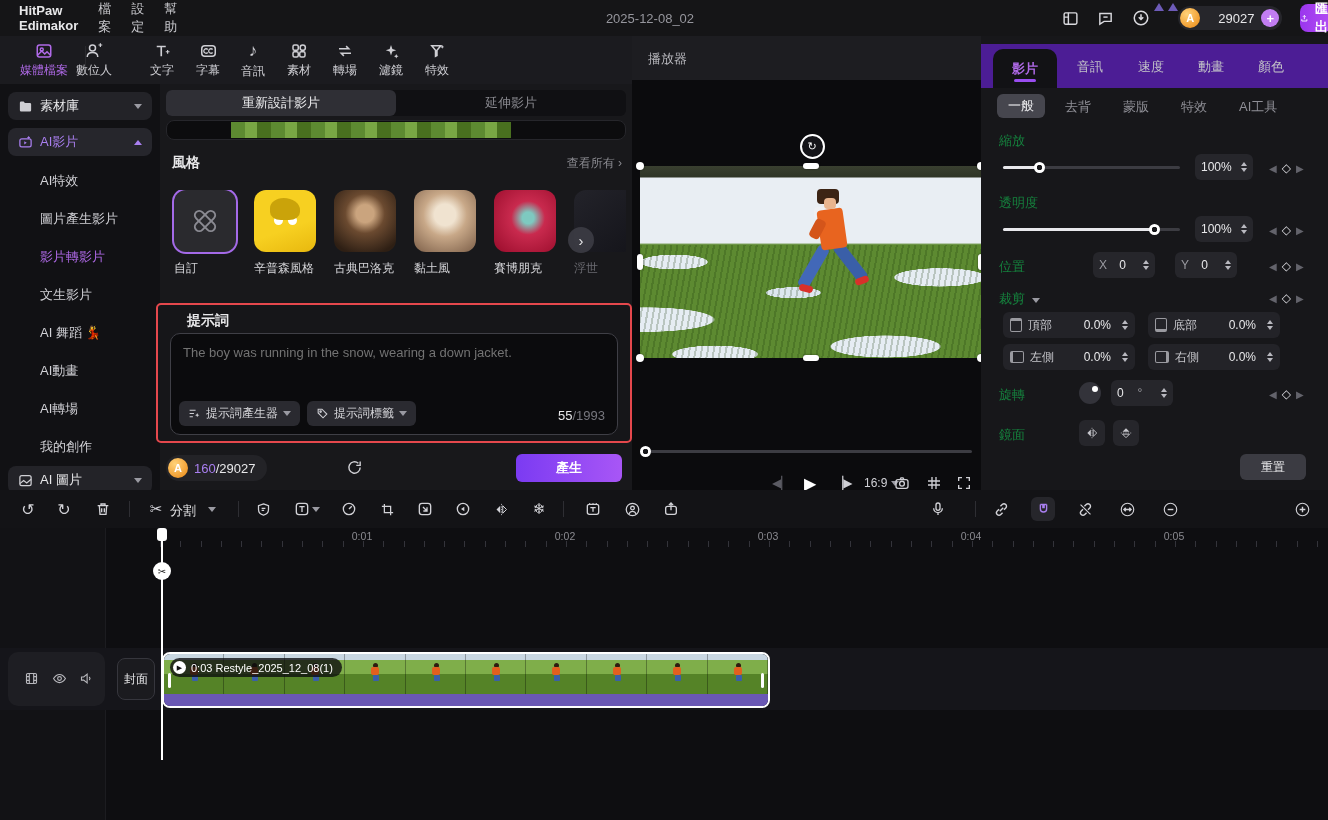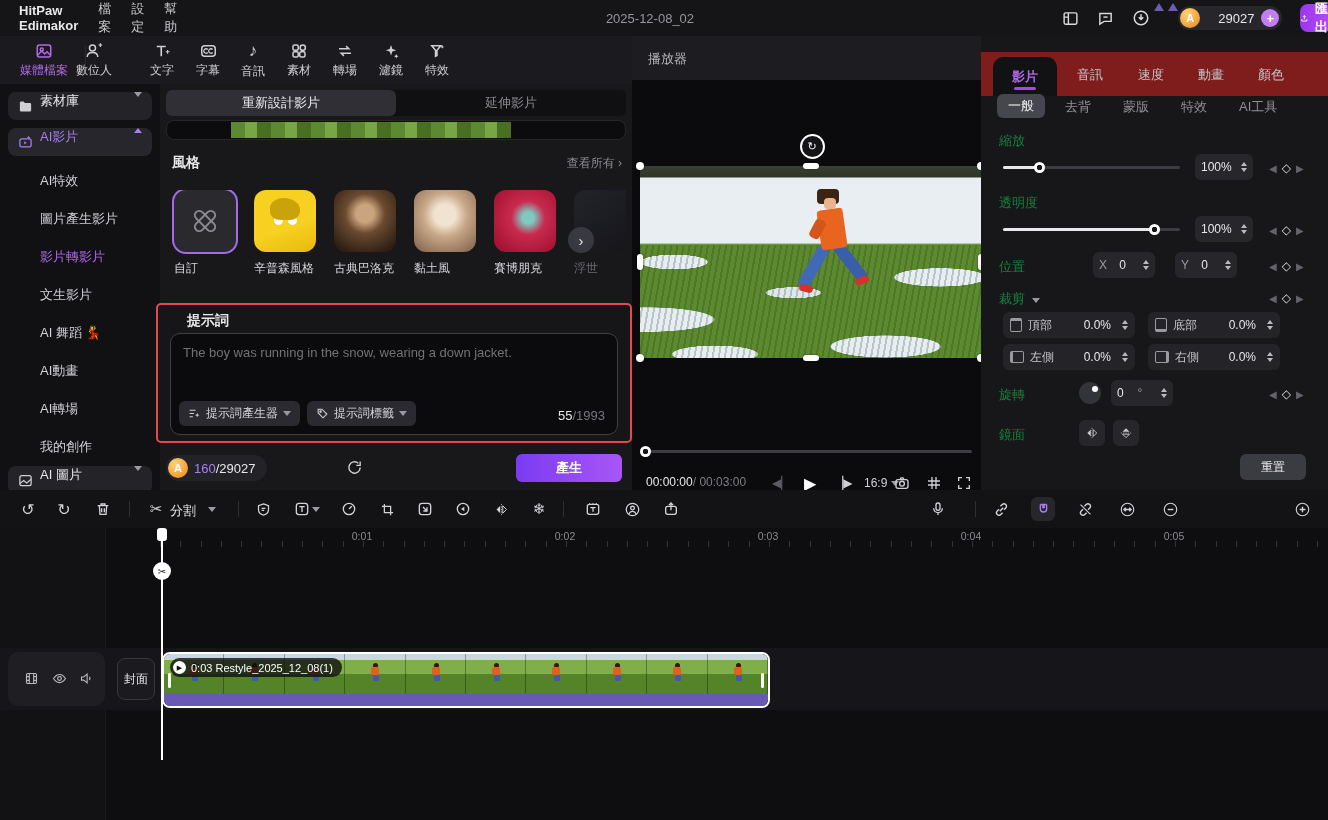--- a/index.html
+++ b/index.html
@@ -31,21 +31,21 @@
         display:flex;align-items:center;justify-content:center;margin-left:7px}
   .exportbtn{height:28px;width:98px;border-radius:8px;margin-left:18px;display:flex;align-items:center;justify-content:center;gap:6px;
         background:linear-gradient(90deg,#9a36ee,#b44df2);color:#fff;font-weight:bold}
   
   .mediabar{left:0;top:36px;width:632px;height:48px;background:#1b1b1f;border-bottom:1px solid #09090b}
   .mitem{position:absolute;top:3px;width:56px;height:42px;display:flex;flex-direction:column;align-items:center;justify-content:center;gap:2px;color:#cfcfd4;font-size:12px}
   .mitem.active{color:#b06ae8}
   .msep{position:absolute;left:85px;top:10px;width:1px;height:28px;background:#2a2a2e}
   
   .sidebar{left:0;top:84px;width:160px;height:406px;background:#111114;border-right:1px solid #09090b}
-  .sgroup{position:absolute;left:8px;width:144px;height:28px;border-radius:8px;background:#232328;display:flex;padding:0 10px;box-sizing:border-box;gap:7px}
+  .sgroup{position:absolute;left:8px;width:144px;height:28px;border-radius:8px;background:#232328;display:flex;align-items:center;padding:0 10px;box-sizing:border-box;gap:7px}
   .sgroup .lbl{flex:1}
   .caret{width:0;height:0;border-left:4px solid transparent;border-right:4px solid transparent;border-top:5px solid #9a9aa2}
   .caret.up{border-top:none;border-bottom:5px solid #a97ff0}
   .sitem{position:absolute;left:40px;color:#d2d2d7;height:18px}
   .sitem.active{color:#b06ae8}
   
   .midpanel{left:160px;top:84px;width:472px;height:406px;background:#18181b}
   .tabsbox{left:6px;top:6px;width:460px;height:26px;background:#101013;border-radius:6px;display:flex}
   .tabsbox .tab{flex:1;display:flex;align-items:center;justify-content:center;color:#8a8a90;border-radius:6px}
   .tabsbox .tab.active{background:#2f2f35;color:#f0f0f2}
@@ -109,21 +109,21 @@
   .b-shoe2{left:2px;top:96px;width:14px;height:7px;background:#d9302a;border-radius:3px;transform:rotate(15deg)}
   .hdl{position:absolute;background:#fff;border-radius:3px;box-shadow:0 0 2px rgba(0,0,0,.6)}
   .hdl.dot{width:8px;height:8px;border-radius:50%}
   .rotator{position:absolute;left:calc(50% - 11px);top:-32px;width:21px;height:21px;border-radius:50%;
      border:2px solid #fff;background:#141418;color:#fff;display:flex;align-items:center;justify-content:center;font-size:11px}
   .scrub{left:10px;top:414px;width:330px;height:3px;background:#3c3c42;border-radius:2px}
   .knob{width:11px;height:11px;border-radius:50%;background:radial-gradient(circle,#17171a 0 2.5px,#fff 3px)}
   .pctrl{position:absolute;top:0;height:44px;display:flex;align-items:center}
   
   .rpanel{left:981px;top:36px;width:347px;height:454px;background:#17171a}
-  .rtabs{left:0;top:16px;width:347px;height:44px;background:#7f1d1d}
+  .rtabs{left:0;top:8px;width:347px;height:44px;background:#4c1d95}
   .rtab{position:absolute;top:14px;color:#c3c3c8}
   .rtab-active{position:absolute;left:12px;top:5px;width:64px;height:39px;background:#121215;border-radius:10px 10px 0 0;
      display:flex;align-items:center;justify-content:center;color:#b06ae8;font-weight:bold}
   .rtab-active:after{content:"";position:absolute;bottom:6px;width:22px;height:3px;border-radius:2px;background:#9a4df0}
   .pill{left:16px;top:58px;width:48px;height:24px;background:#46464e;border-radius:6px;display:flex;align-items:center;justify-content:center;color:#f2f2f4}
   .subtab{position:absolute;top:62px;color:#8f8f96}
   .plabel{position:absolute;color:#15803d}
   .track{position:absolute;height:3px;background:#3c3c42;border-radius:2px}
   .track .fill{position:absolute;left:0;top:0;height:3px;background:#e8e8ec;border-radius:2px}
   .track .knob{position:absolute;top:-4px}
@@ -453,24 +453,20 @@
       <span class="hdl dot" style="left:-4px;bottom:-4px"></span>
       <span class="hdl dot" style="right:-4px;bottom:-4px"></span>
       <span class="hdl" style="left:calc(50% - 8px);top:-3px;width:16px;height:6px"></span>
       <span class="hdl" style="left:calc(50% - 8px);bottom:-3px;width:16px;height:6px"></span>
       <span class="hdl" style="left:-3px;top:calc(50% - 8px);width:6px;height:16px"></span>
       <span class="hdl" style="right:-3px;top:calc(50% - 8px);width:6px;height:16px"></span>
     </div>
     <div class="ab scrub">
       <span class="knob ab" style="left:-2px;top:-4px"></span>
     </div>
-    <div class="pctrl" style="left:14px;top:424px">
-      <span style="font-size:12px">00:00:00</span>
-      <span style="font-size:12px;color:#7d7d84"> / 00:03:00</span>
-    </div>
     <span class="ab ico dim" style="left:140px;top:440px;font-size:12px">◀▏</span>
     <span class="ab ico" style="left:172px;top:438px;font-size:16px;color:#fff">▶</span>
     <span class="ab ico" style="left:202px;top:440px;font-size:12px">▕▶</span>
     <span class="ab flex" style="left:232px;top:440px;gap:4px;font-size:12px;color:#d0d0d5">
       <span>16:9</span>
         <span class="caret"></span>
     </span>
     <span class="ab ico" style="left:262px;top:439px">
       <svg width="16" height="16" viewBox="0 0 24 24" stroke="currentColor" fill="none" stroke-width="2">
           <rect x="3" y="7" width="18" height="13" rx="3"></rect>

